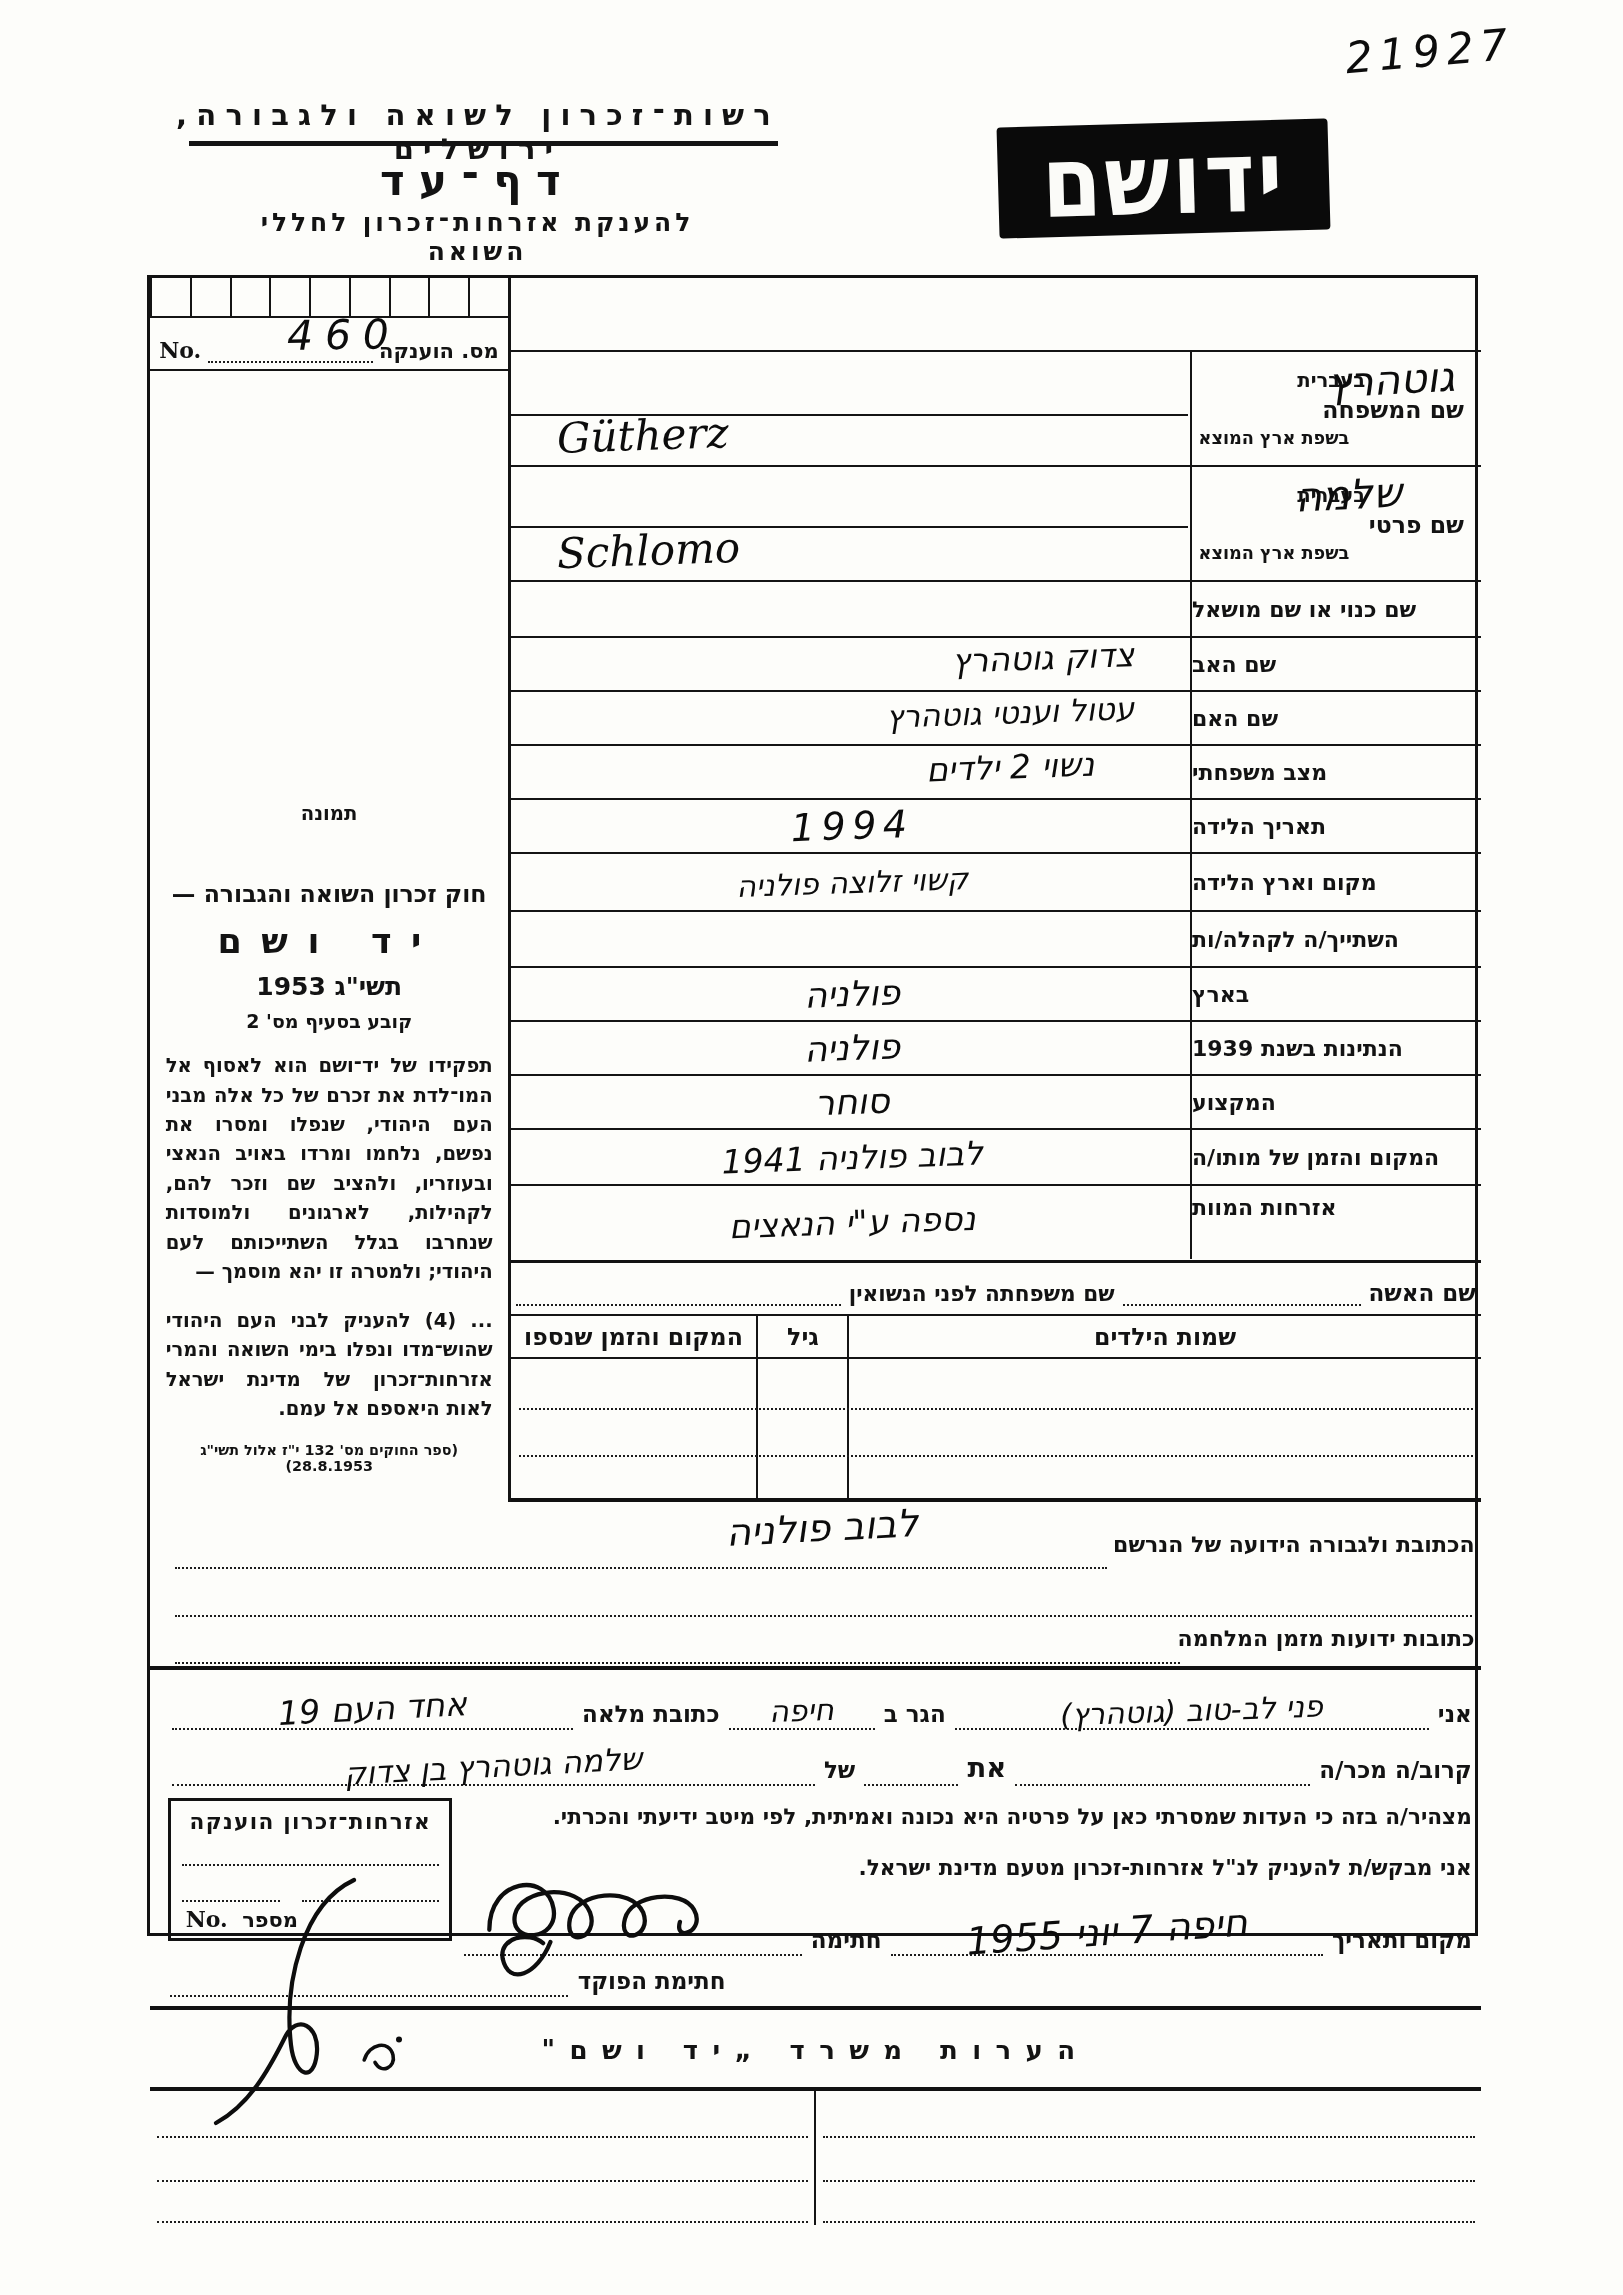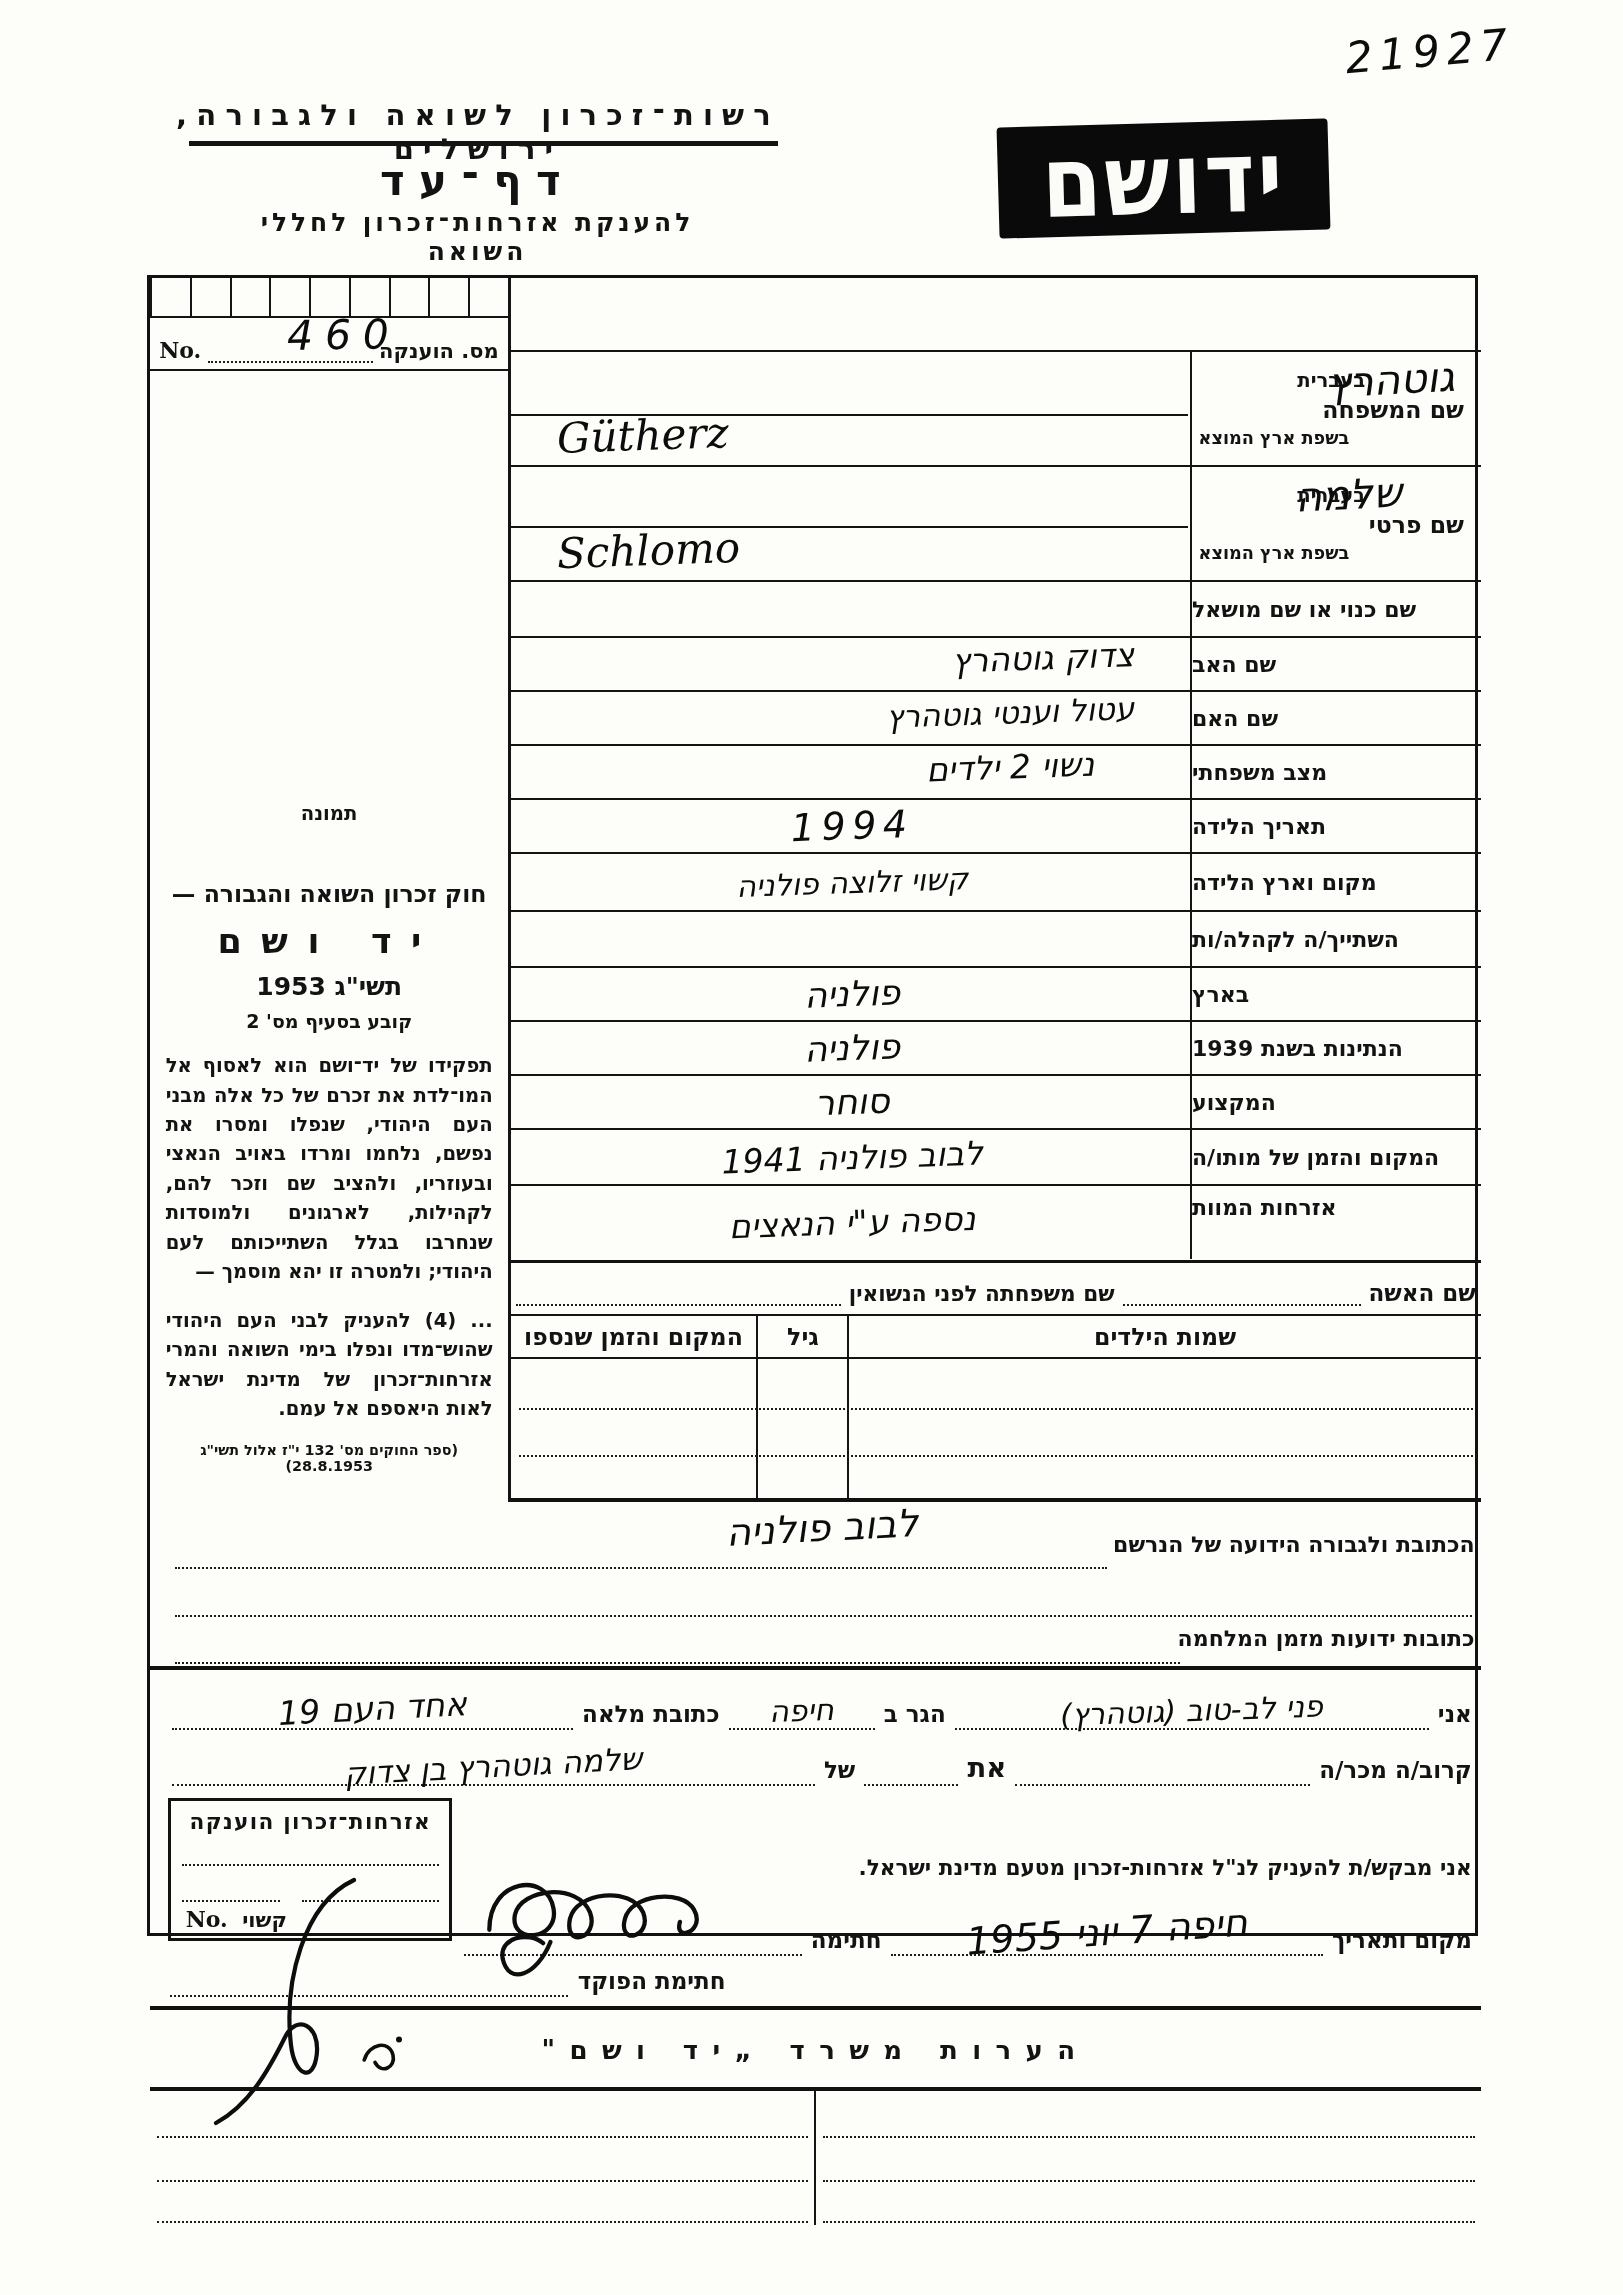--- a/index.html
+++ b/index.html
@@ -269,20 +269,21 @@
         <span class="pl h">קרוב/ה מכר/ה</span>
         <div class="dseg" style="flex:1.1;"></div>
         <span class="pl h" style="font-size:27.5px;">את</span>
         <div class="dseg" style="flex:0.35;"></div>
         <span class="pl h">של</span>
         <div class="dseg" style="flex:2.4;">
           <span class="hand" style="font-size:31px;transform:rotate(-3deg);">שלמה גוטהרץ בן צדוק</span>
         </div>
       </div>
 
+      <div class="abs h decltext" style="right:9.2px;top:134px;">מצהיר/ה בזה כי העדות שמסרתי כאן על פרטיה היא נכונה ואמיתית, לפי מיטב ידיעתי והכרתי.</div>
       <div class="abs h decltext" style="right:9.2px;top:185px;">אני מבקש/ת להעניק לנ"ל אזרחות-זכרון מטעם מדינת ישראל.</div>
 
       <div class="dline abs" style="right:9.2px;left:314px;top:230px;height:56px;">
         <span class="pl h">מקום ותאריך</span>
         <div class="dseg" style="flex:1.6;">
           <span class="hand" style="font-size:38px;transform:rotate(-4deg);">חיפה 7 יוני 1955</span>
         </div>
         <span class="pl h">חתימה</span>
         <div class="dseg" style="flex:1.25;position:relative;">
           <svg viewBox="0 0 460 210" style="position:absolute;left:6.5px;bottom:-26px;width:281px;height:131px;">
@@ -291,21 +292,21 @@
         </div>
       </div>
 
       <div class="grantbox">
         <div class="t h">אזרחות־זכרון הוענקה</div>
         <div class="dotline" style="position:absolute;left:10.5px;right:10.5px;top:63px;"></div>
         <div class="dotline" style="position:absolute;left:10.5px;width:98px;top:99px;"></div>
         <div class="dotline" style="position:absolute;left:131px;right:10.5px;top:99px;"></div>
         <div style="position:absolute;left:14.4px;bottom:6.5px;display:flex;gap:14.4px;align-items:baseline;">
           <span class="h" style="font-size:22px;font-family:'DejaVu Serif',serif;">No.</span>
-          <span class="h rtl" style="font-size:21px;">קשוי</span>
+          <span class="h rtl" style="font-size:21px;">מספר</span>
         </div>
       </div>
 
       <div class="dline abs" style="left:19.6px;width:556px;top:296px;height:31px;">
         <span class="pl h">חתימת הפוקד</span>
         <div class="dseg" style="flex:1;"></div>
       </div>
 
       <svg viewBox="0 0 360 440" style="position:absolute;left:51px;top:190px;width:216px;height:268px;z-index:3;">
         <path d="M255,30 C170,70 138,200 150,305 C156,358 188,368 193,320 C198,272 160,252 140,292 C112,348 80,405 25,435" fill="none" stroke="#0d0d0d" stroke-width="7" stroke-linecap="round"></path>

